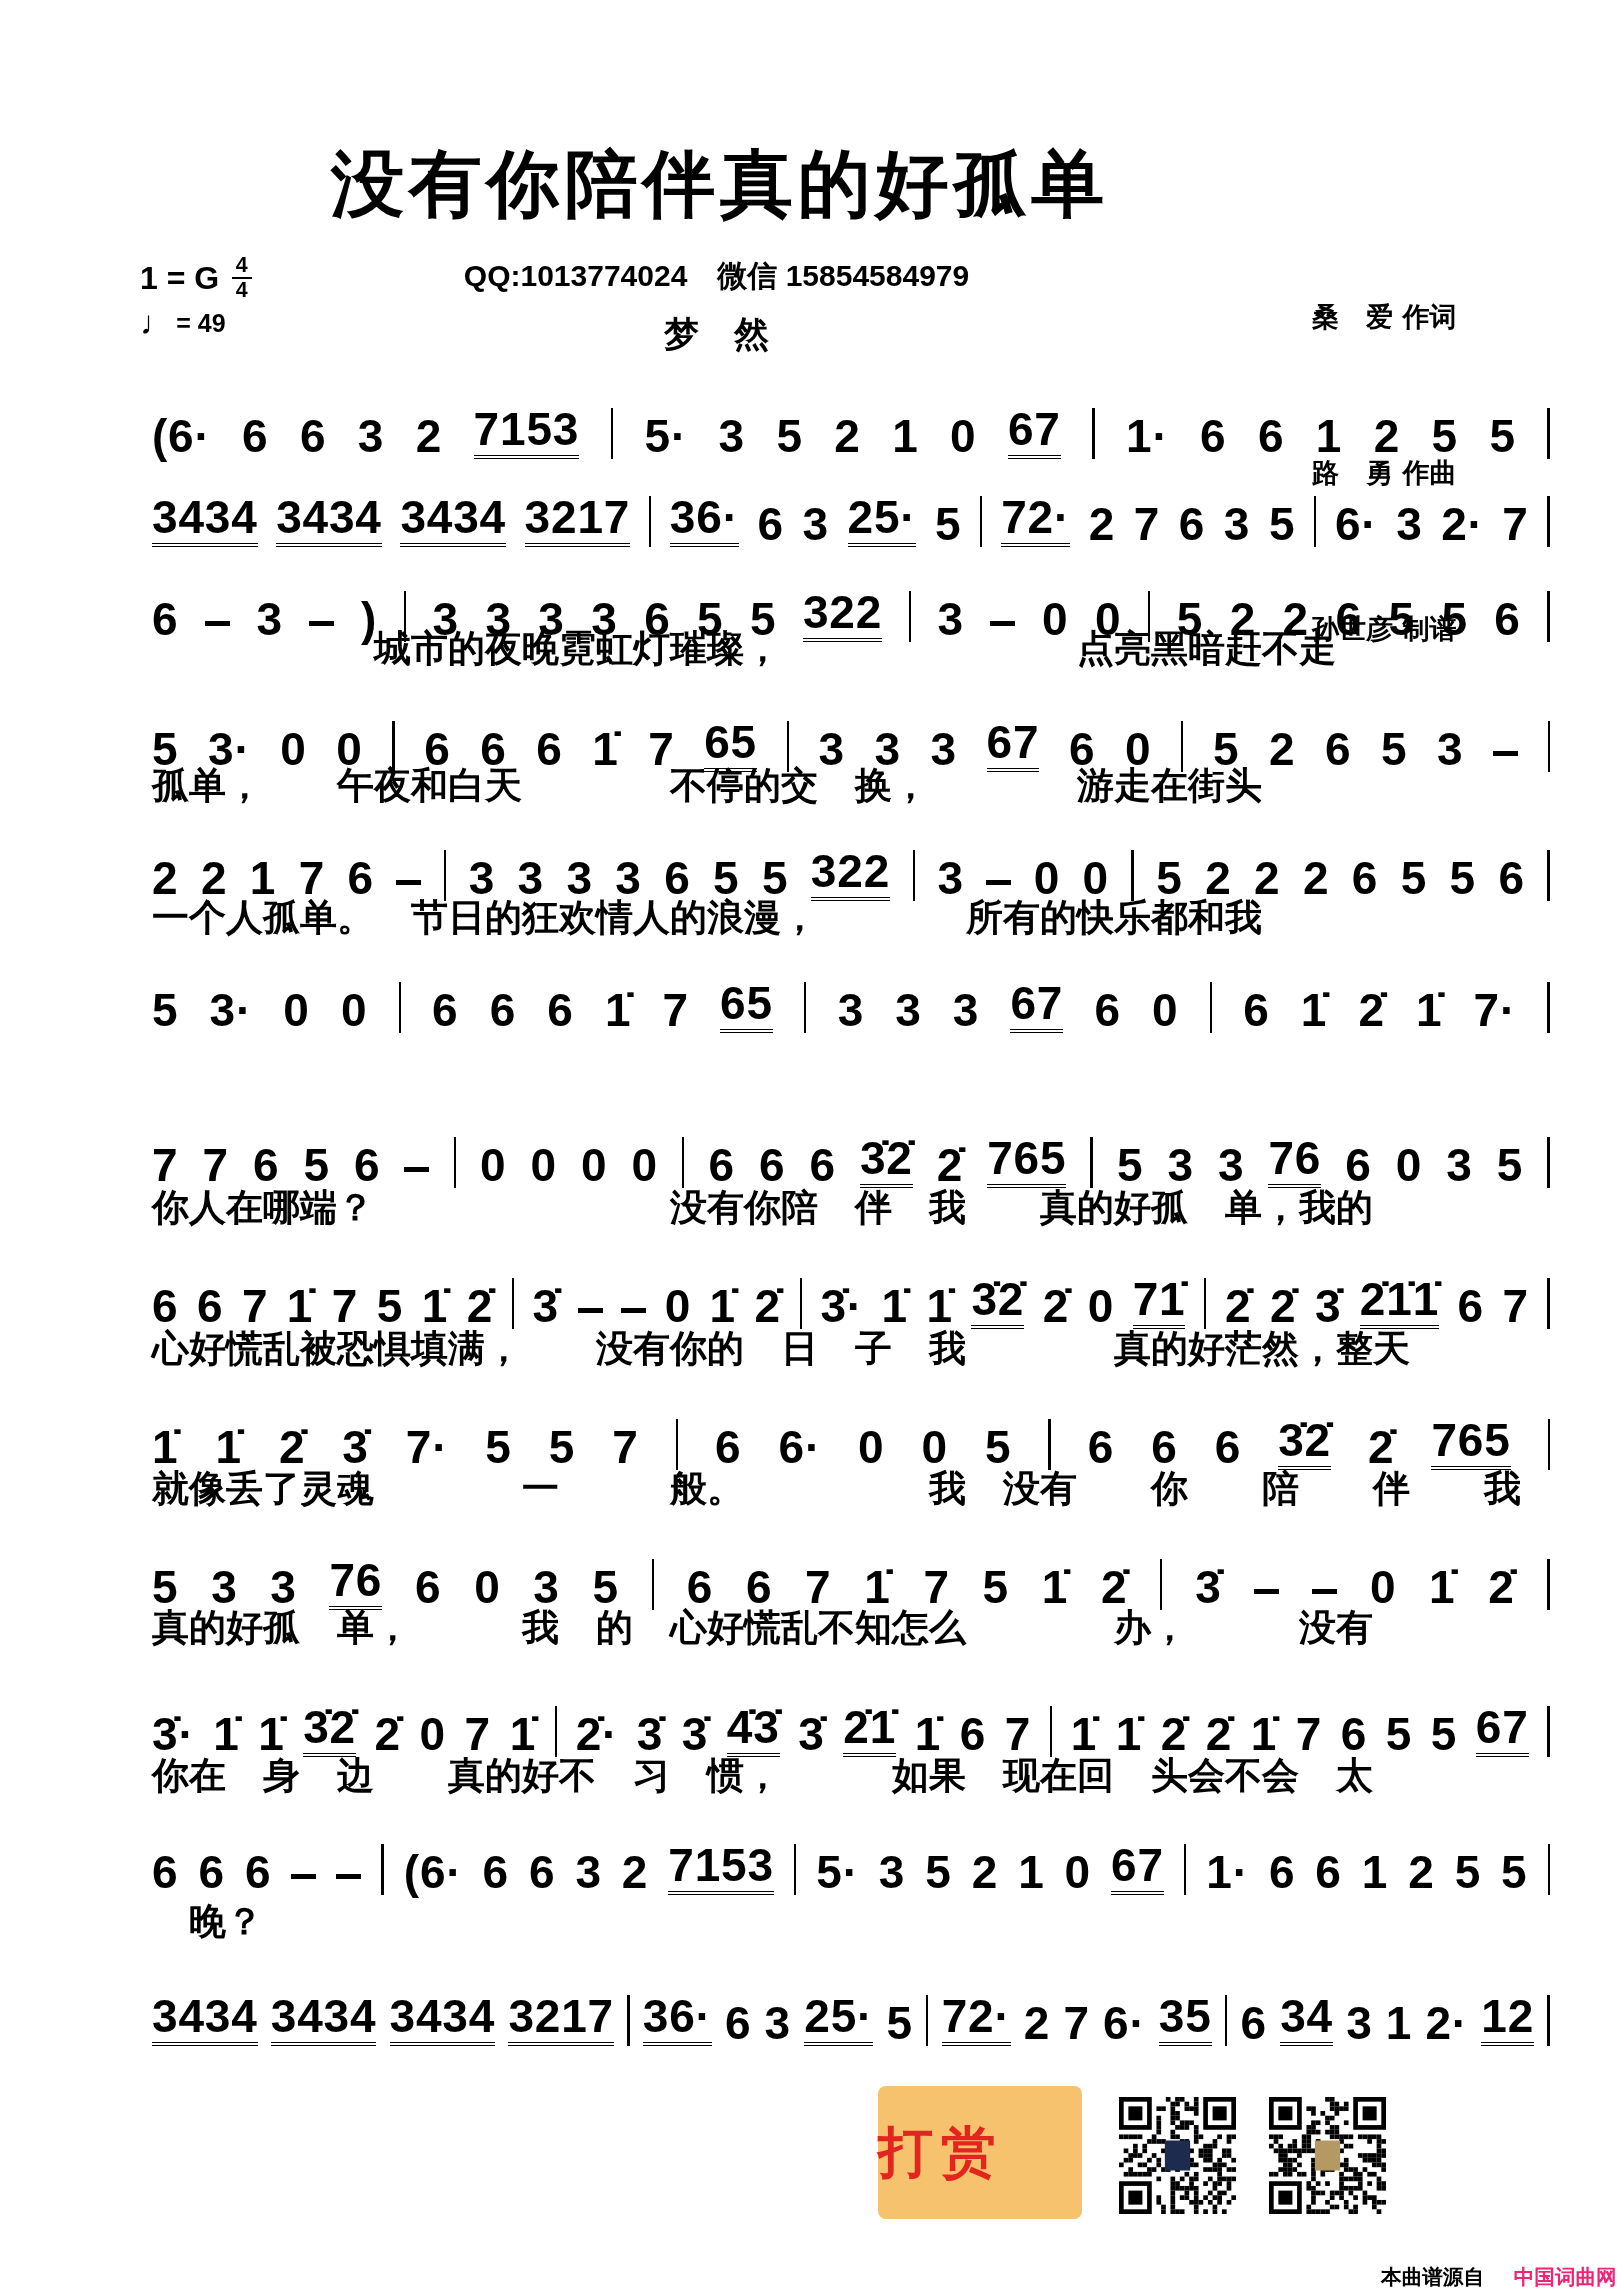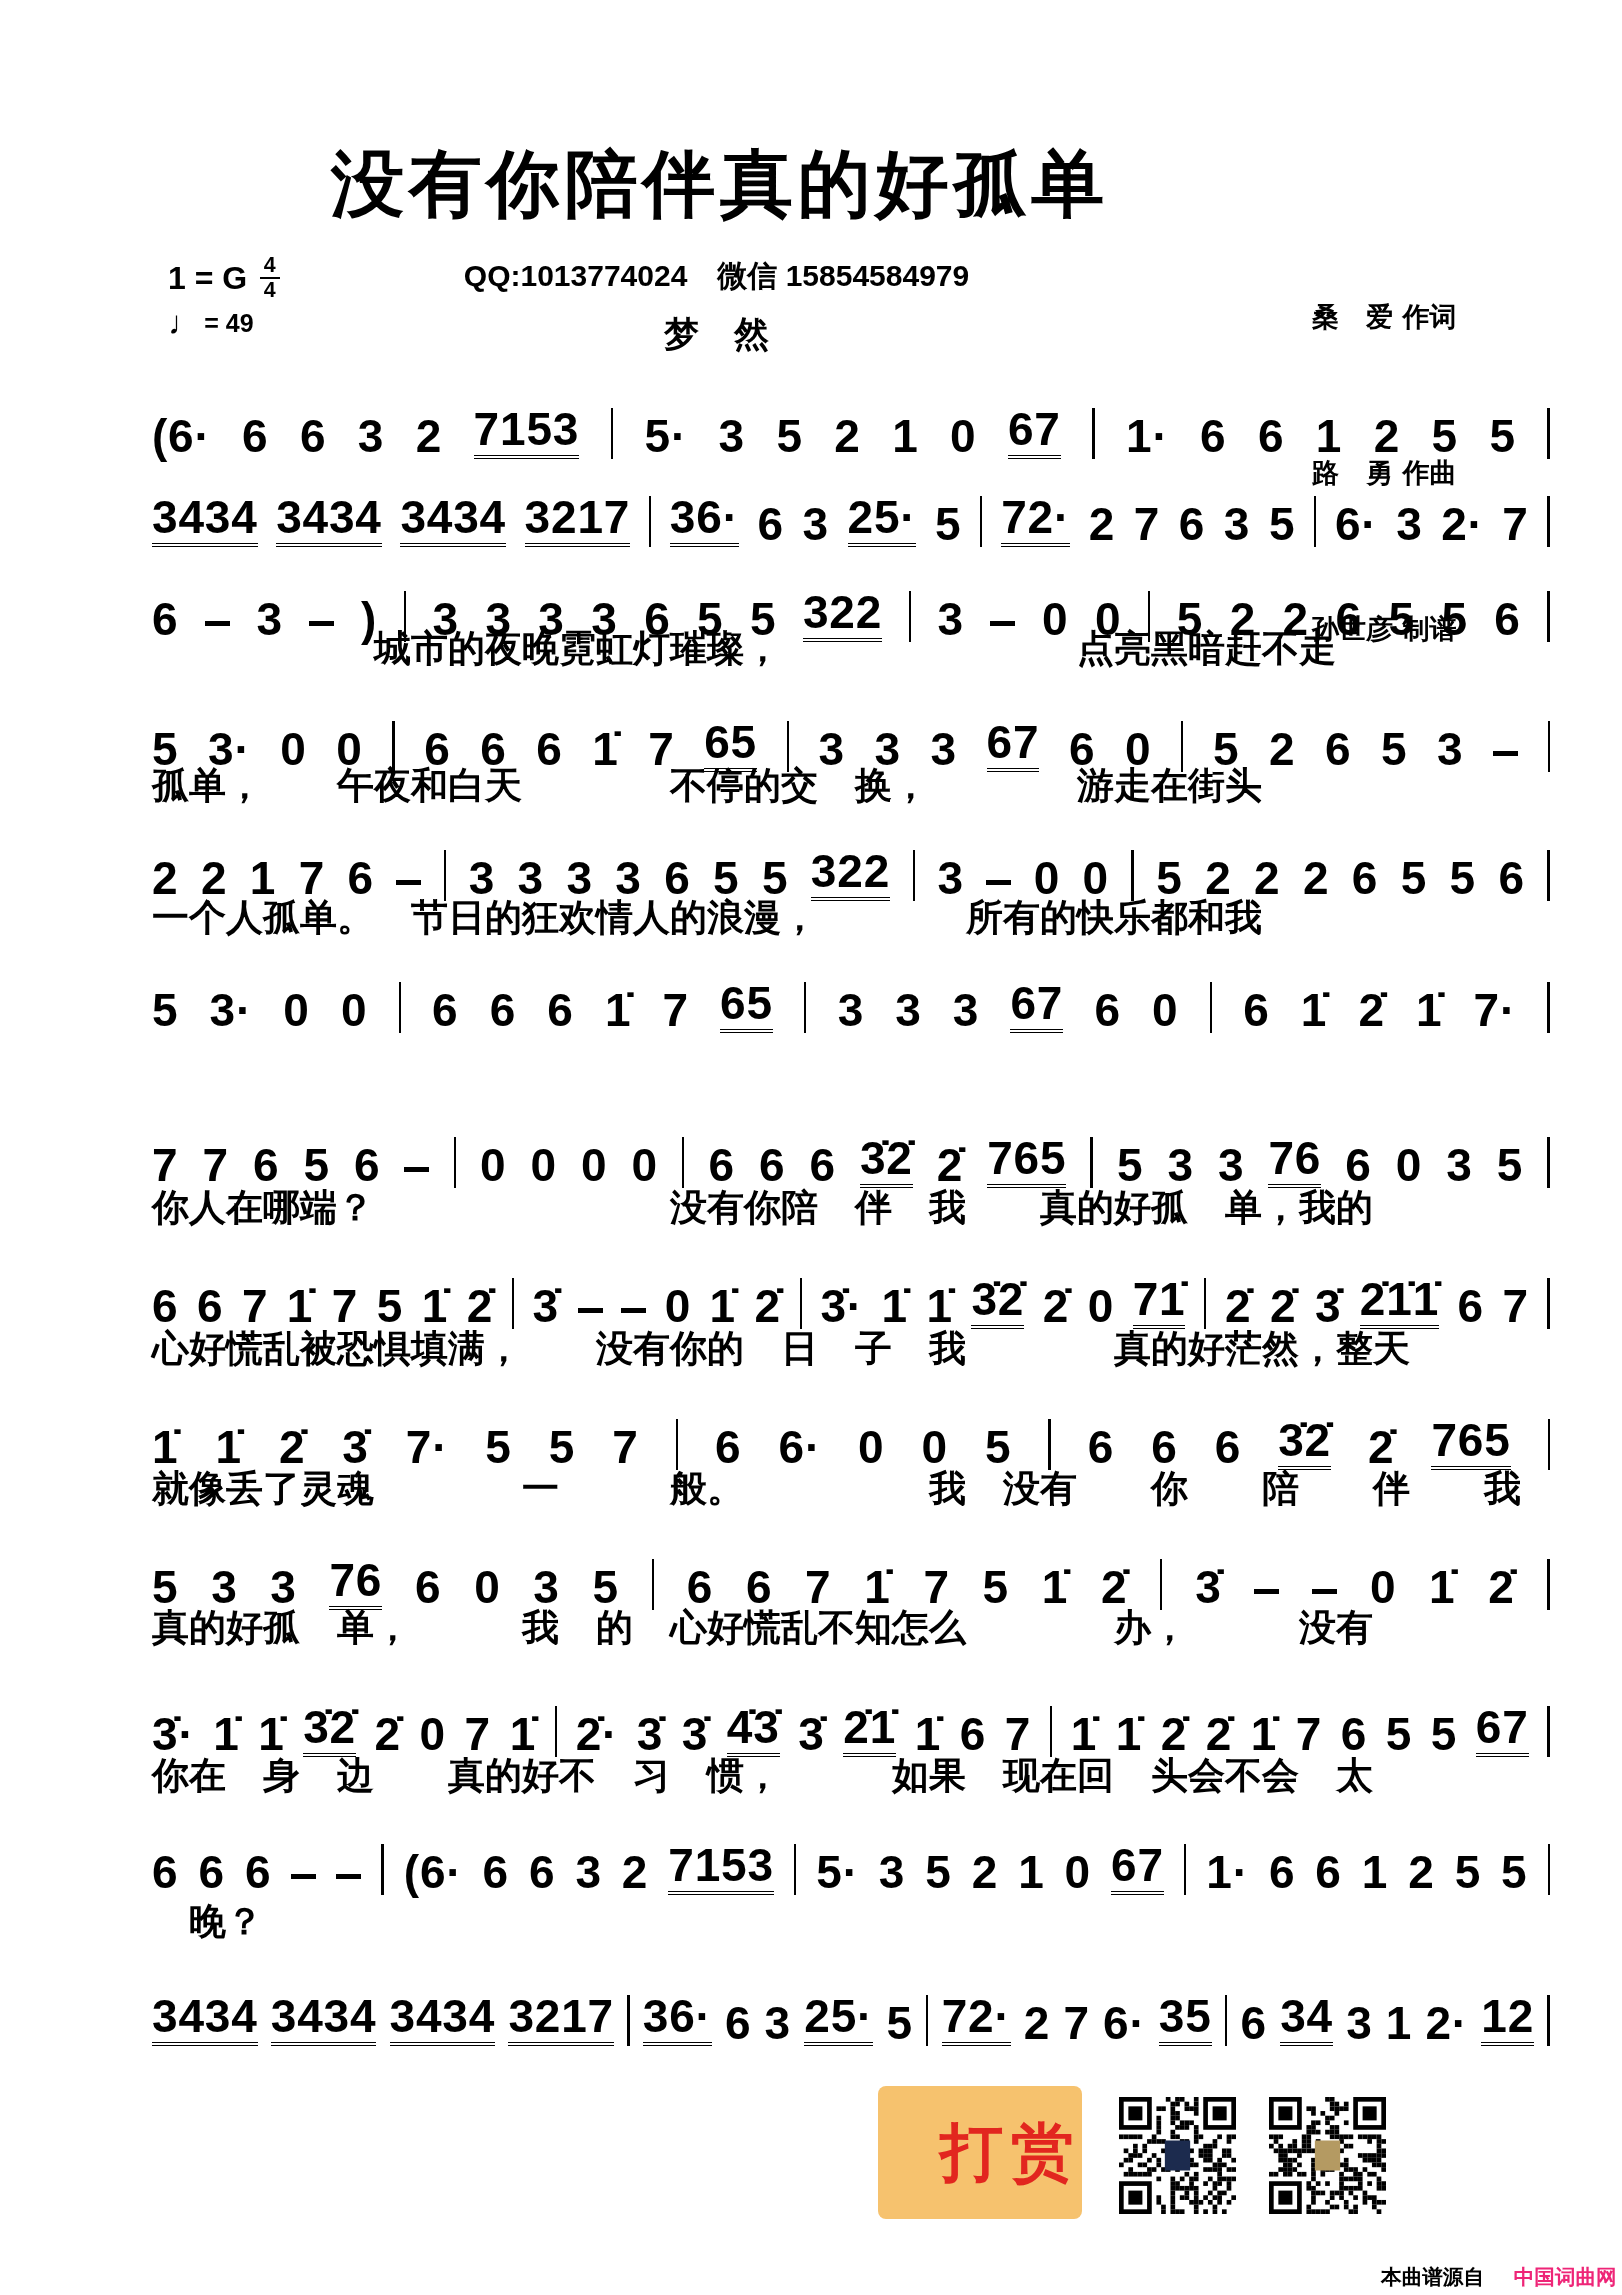--- a/index.html
+++ b/index.html
@@ -8,21 +8,21 @@
 
   
   .title{position:absolute;top:136px;left:7px;right:190px;margin:0;text-align:center;
          font-size:73px;font-weight:bold;letter-spacing:4.8px;}
   .contact{position:absolute;top:256px;left:0;right:190px;text-align:center;
            font-size:30px;font-weight:bold;}
   .singer{position:absolute;top:311px;left:0;right:190px;text-align:center;
           font-size:35px;font-weight:bold;font-family:"DejaVu Serif",serif;}
   .credits{position:absolute;top:187px;left:1280px;font-size:27px;line-height:52px;
            font-weight:bold;font-family:"DejaVu Serif",serif;white-space:pre;margin-left:32px;}
-  .keyblock{position:absolute;left:168px;top:254px;font-weight:bold;text-align:right;}
+  .keyblock{position:absolute;left:140px;top:254px;font-weight:bold;text-align:right;}
   .keyrow{display:flex;align-items:center;font-size:32px;gap:6.3px;}
   .ts{display:inline-flex;flex-direction:column;align-items:center;font-size:21.4px;
       line-height:1.08;margin-left:6.3px;font-weight:bold;}
   .tsn{border-bottom:2.4px solid #000;padding:0 4px;}
   .temporow{display:flex;align-items:center;font-size:25px;margin-top:6.3px;gap:3.2px;}
   .tnote{font-size:33px;line-height:0.8;}
 
   
   #score{position:absolute;inset:0;}
   .nline{position:absolute;left:152px;width:1398px;display:flex;
@@ -30,22 +30,22 @@
          font-size:46px;line-height:1;font-weight:bold;}
   .note{letter-spacing:0.8px;}
   .beam{border-bottom:4.8px double #000;padding-bottom:3.2px;}
   .bar{width:2.4px;height:51px;background:#000;margin-bottom:0;}
   .dash{width:25px;height:4.8px;background:#000;margin-bottom:16px;}
   .lline{position:absolute;left:152px;font-size:37px;line-height:1;white-space:pre;
          font-weight:bold;font-family:"DejaVu Serif",serif;}
 
   
   .badge{position:absolute;left:878px;top:2086px;width:204px;height:133px;
-         border-radius:8px;display:flex;align-items:center;justify-content:flex-end;
-         font-size:63px;font-weight:bold;letter-spacing:8px;
+         border-radius:8px;display:flex;align-items:center;justify-content:flex-start;
+         font-size:55px;font-weight:bold;letter-spacing:8px;
          font-family:"DejaVu Serif",serif;}
   .qr{position:absolute;top:2097px;width:117px;height:117px;}
   .q1{left:1119px;}
   .q2{left:1269px;}
   .footer{position:absolute;top:2263px;right:6.3px;font-size:20.6px;font-weight:bold;}
   .site{margin-left:24px;}
 </style>
 </head>
 <body>
 

